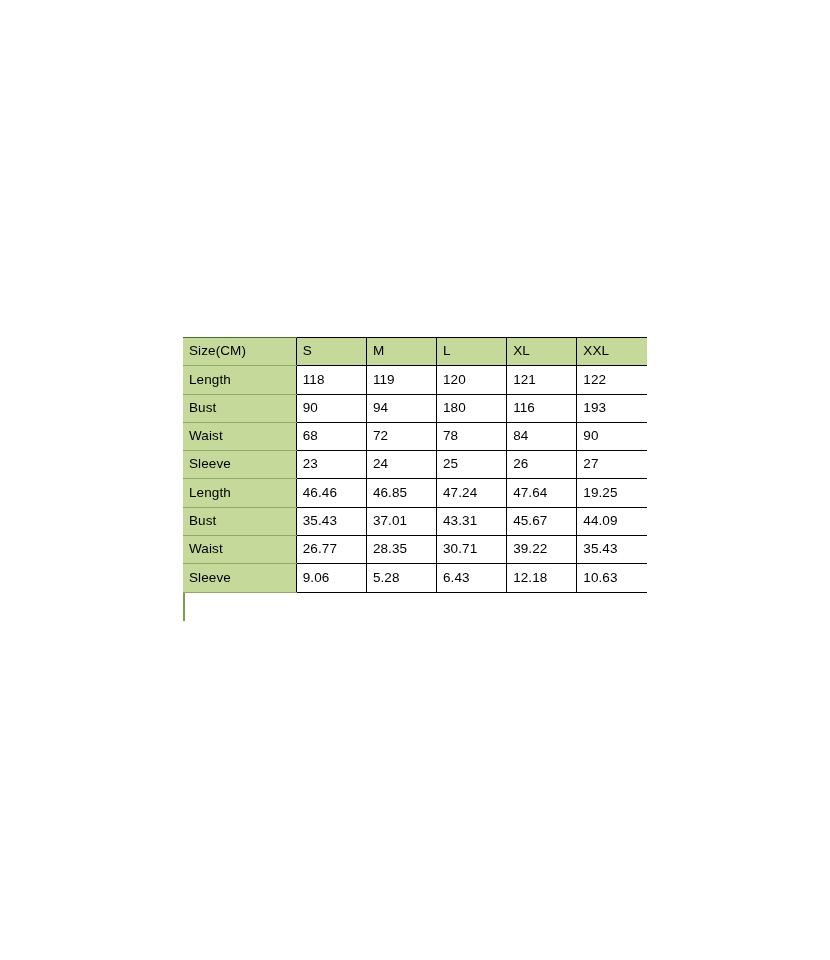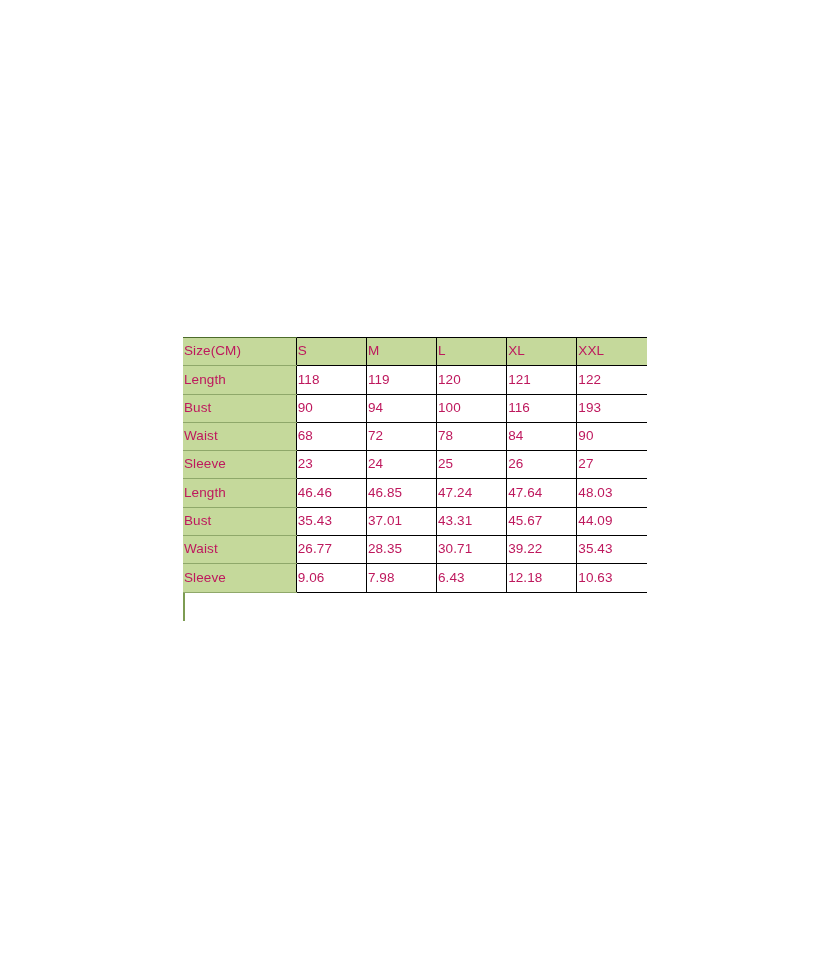--- a/index.html
+++ b/index.html
@@ -37,25 +37,25 @@
     table-layout: fixed;
     background: #ffffff;
   }
 
   #size-chart col.c-label { width: 113px; }
   #size-chart col.c-data  { width: 70px;  }
 
   #size-chart tr { height: 28.3px; }
 
   #size-chart td {
-    padding: 0 0 0 1px;
+    padding: 0 0 0 6px;
     margin: 0;
     font-size: 13.5px;
     line-height: 1.1;
-    color: #be185d;
+    color: #000000;
     text-align: left;
     vertical-align: middle;
     white-space: nowrap;
     overflow: hidden;
     border-top: 1.4px solid #000000;
     border-bottom: 1.4px solid #000000;
     background: #ffffff;
     letter-spacing: 0.1px;
   }
 
@@ -142,21 +142,21 @@
         <td class="data">119</td>
         <td class="data">120</td>
         <td class="data">121</td>
         <td class="data">122</td>
       </tr>
 
       <tr class="body">
         <td class="label">Bust</td>
         <td class="data">90</td>
         <td class="data">94</td>
-        <td class="data">100</td>
+        <td class="data">180</td>
         <td class="data">116</td>
         <td class="data">193</td>
       </tr>
 
       <tr class="body">
         <td class="label">Waist</td>
         <td class="data">68</td>
         <td class="data">72</td>
         <td class="data">78</td>
         <td class="data">84</td>
@@ -172,21 +172,21 @@
         <td class="data">27</td>
       </tr>
 
 
       <tr class="body">
         <td class="label">Length</td>
         <td class="data">46.46</td>
         <td class="data">46.85</td>
         <td class="data">47.24</td>
         <td class="data">47.64</td>
-        <td class="data">48.03</td>
+        <td class="data">19.25</td>
       </tr>
 
       <tr class="body">
         <td class="label">Bust</td>
         <td class="data">35.43</td>
         <td class="data">37.01</td>
         <td class="data">43.31</td>
         <td class="data">45.67</td>
         <td class="data">44.09</td>
       </tr>
@@ -196,21 +196,21 @@
         <td class="data">26.77</td>
         <td class="data">28.35</td>
         <td class="data">30.71</td>
         <td class="data">39.22</td>
         <td class="data">35.43</td>
       </tr>
 
       <tr class="body">
         <td class="label">Sleeve</td>
         <td class="data">9.06</td>
-        <td class="data">7.98</td>
+        <td class="data">5.28</td>
         <td class="data">6.43</td>
         <td class="data">12.18</td>
         <td class="data">10.63</td>
       </tr>
 
     </tbody>
   </table>
 
 </div>
 

